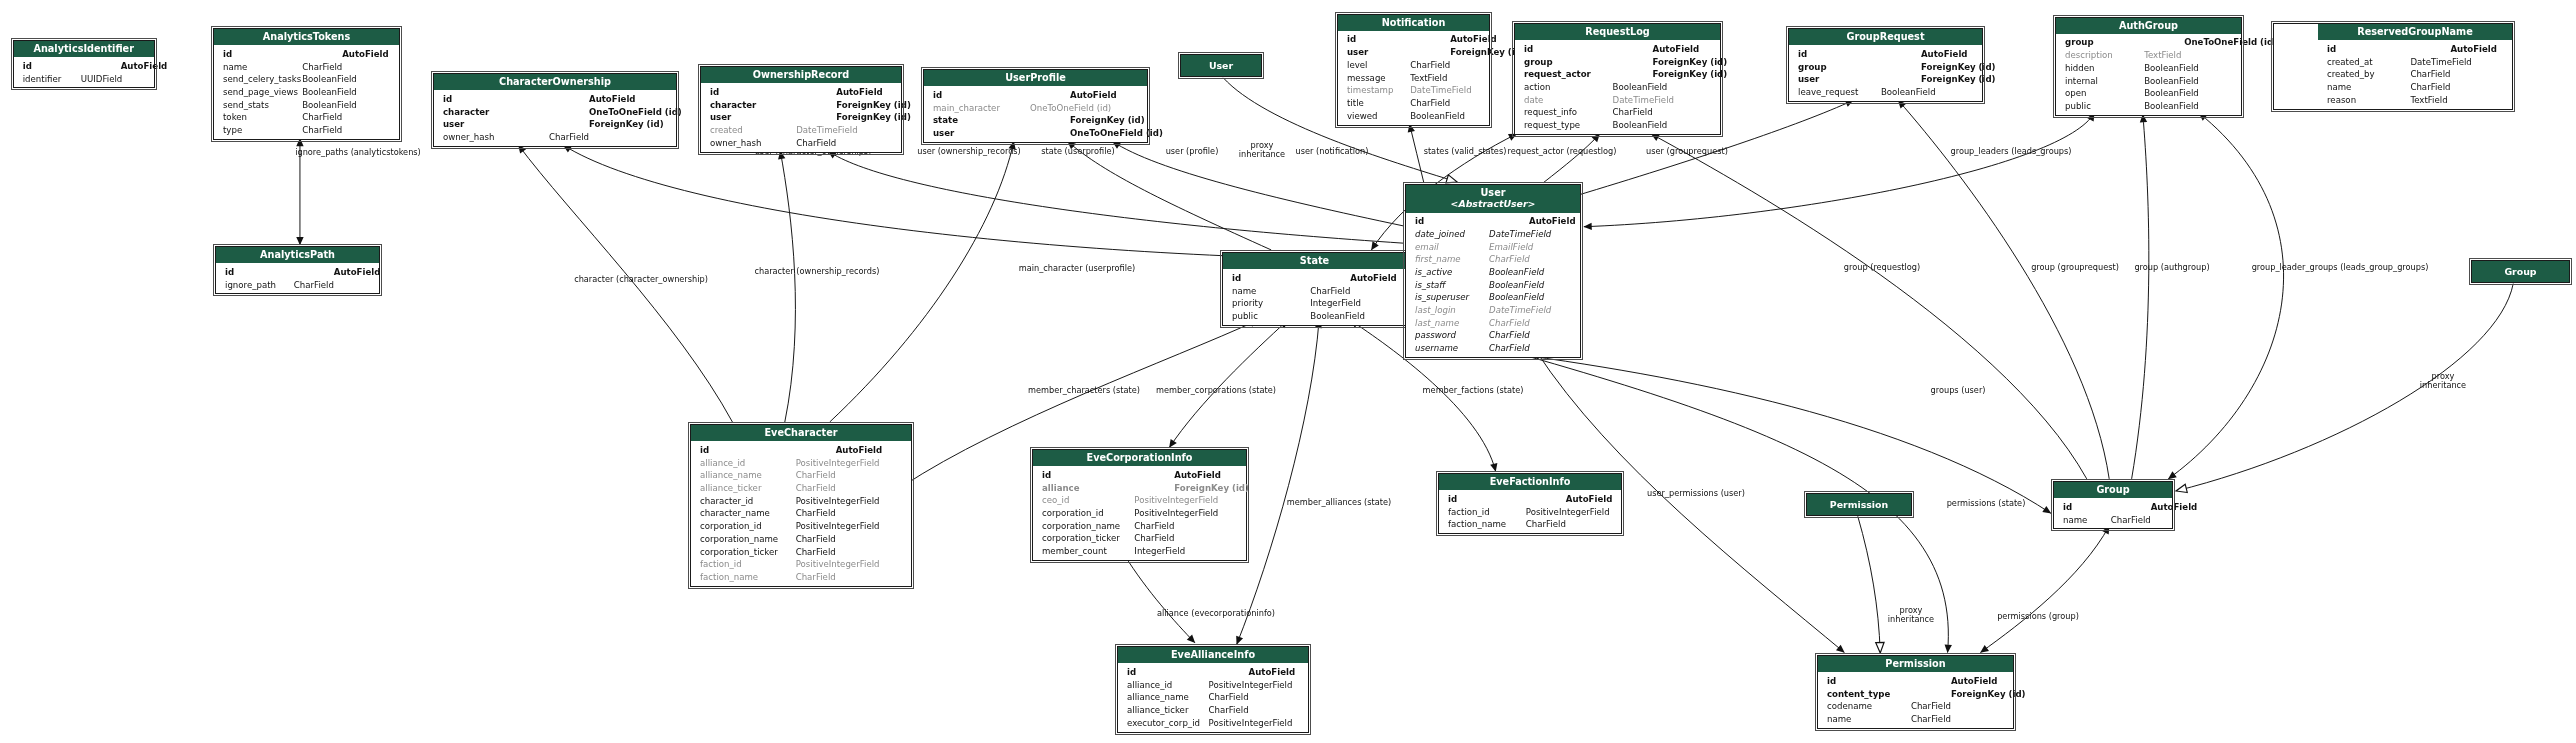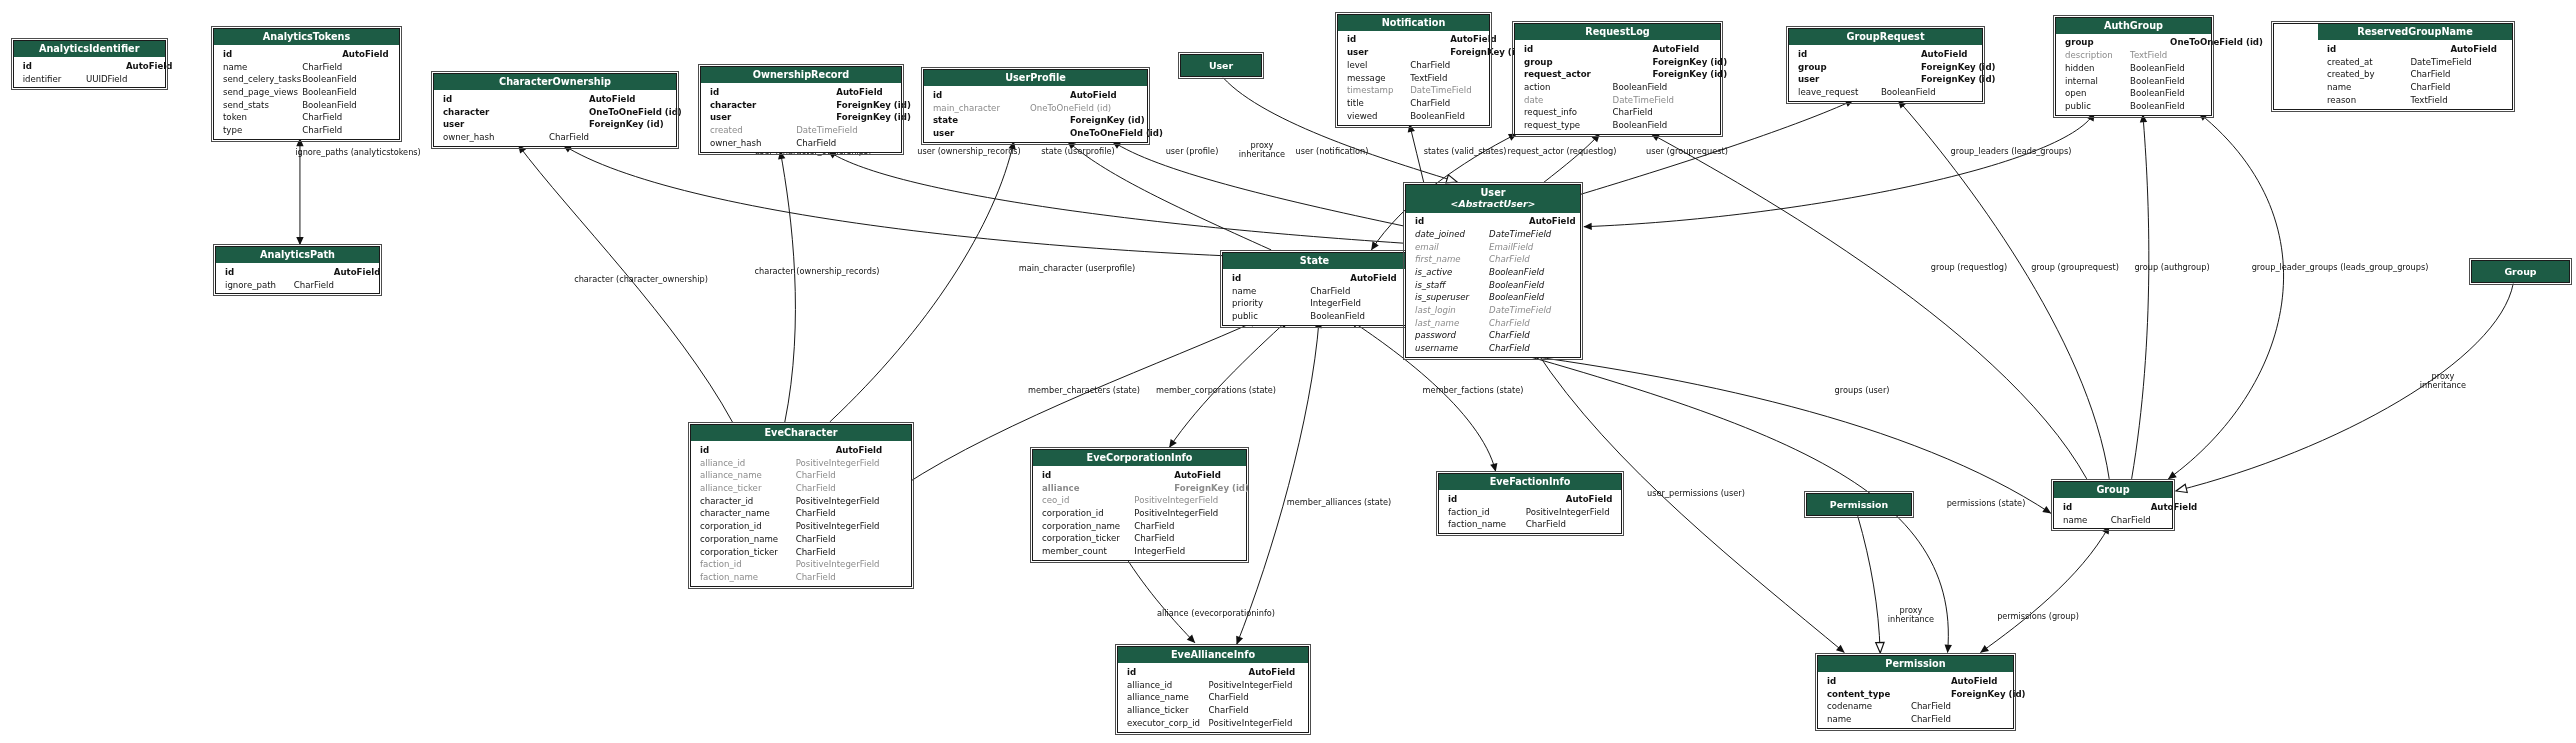--- a/index.html
+++ b/index.html
@@ -65,21 +65,21 @@
         <path d="M1652,861 C1700,740 1752,560 1762,428" fill="none" stroke="#111111" stroke-width="1.3" marker-end="url(#mArrow)" marker-start="url(#mArrow)"></path>
         <path d="M1864,427 C2352,560 2622,642 2602,872" fill="none" stroke="#111111" stroke-width="1.3" marker-end="url(#mArrow)" marker-start="url(#mArrow)"></path>
         <path d="M1992,469 C2252,502 2552,562 2740,686" fill="none" stroke="#111111" stroke-width="1.3" marker-end="url(#mArrow)" marker-start="url(#mArrow)"></path>
         <path d="M2052,469 C2152,622 2332,762 2464,872" fill="none" stroke="#111111" stroke-width="1.3" marker-end="url(#mArrow)" marker-start="url(#mArrow)"></path>
         <path d="M1502,742 C1532,790 1570,832 1596,859" fill="none" stroke="#111111" stroke-width="1.3" marker-end="url(#mArrow)"></path>
         <path d="M2482,690 C2500,752 2510,812 2512,872" fill="none" stroke="#111111" stroke-width="1.3" marker-end="url(#mOpen)"></path>
         <path d="M2818,703 C2780,772 2702,832 2646,872" fill="none" stroke="#111111" stroke-width="1.3" marker-end="url(#mArrow)" marker-start="url(#mArrow)"></path>
       </g>
   </svg>
   <div id="nodes">
-      <div class="tbl" style="left: 12.7px; top: 40px; width: 153px;">
+      <div class="tbl" style="left: 12.7px; top: 40px; width: 142px;">
         <div class="tbl-header">
           <div>AnalyticsIdentifier</div>
         </div>
         <div class="tbl-body">
           <div class="frow b">
             <span class="fname">id</span>
             <span class="ftype">AutoField</span>
           </div>
           <div class="frow">
             <span class="fname">identifier</span>
@@ -281,21 +281,21 @@
           <div class="frow b">
             <span class="fname">user</span>
             <span class="ftype">ForeignKey (id)</span>
           </div>
           <div class="frow">
             <span class="fname">leave_request</span>
             <span class="ftype">BooleanField</span>
           </div>
         </div>
       </div>
-      <div class="tbl" style="left: 2055px; top: 16.5px; width: 157px;">
+      <div class="tbl" style="left: 2055px; top: 16.5px; width: 187px;">
         <div class="tbl-header">
           <div>AuthGroup</div>
         </div>
         <div class="tbl-body">
           <div class="frow b">
             <span class="fname">group</span>
             <span class="ftype">OneToOneField (id)</span>
           </div>
           <div class="frow g">
             <span class="fname">description</span>
@@ -618,29 +618,29 @@
       <div class="edge-label" style="left: 1192px; top: 151px;">user (profile)</div>
       <div class="edge-label wrap" style="left: 1262px; top: 150px;">proxy inheritance</div>
       <div class="edge-label" style="left: 1332px; top: 151px;">user (notification)</div>
       <div class="edge-label" style="left: 1465px; top: 151px;">states (valid_states)</div>
       <div class="edge-label" style="left: 1562px; top: 151px;">request_actor (requestlog)</div>
       <div class="edge-label" style="left: 1687px; top: 151px;">user (grouprequest)</div>
       <div class="edge-label" style="left: 2011px; top: 151px;">group_leaders (leads_groups)</div>
       <div class="edge-label" style="left: 1077px; top: 268px;">main_character (userprofile)</div>
       <div class="edge-label" style="left: 641px; top: 279px;">character (character_ownership)</div>
       <div class="edge-label" style="left: 817px; top: 271px;">character (ownership_records)</div>
-      <div class="edge-label" style="left: 1969px; top: 267px;">group (requestlog)</div>
+      <div class="edge-label" style="left: 1882px; top: 267px;">group (requestlog)</div>
       <div class="edge-label" style="left: 2075px; top: 267px;">group (grouprequest)</div>
       <div class="edge-label" style="left: 2172px; top: 267px;">group (authgroup)</div>
       <div class="edge-label" style="left: 2340px; top: 267px;">group_leader_groups (leads_group_groups)</div>
       <div class="edge-label wrap" style="left: 2443px; top: 381px;">proxy inheritance</div>
       <div class="edge-label" style="left: 1084px; top: 390px;">member_characters (state)</div>
       <div class="edge-label" style="left: 1216px; top: 390px;">member_corporations (state)</div>
       <div class="edge-label" style="left: 1473px; top: 390px;">member_factions (state)</div>
-      <div class="edge-label" style="left: 1862px; top: 390px;">groups (user)</div>
+      <div class="edge-label" style="left: 1958px; top: 390px;">groups (user)</div>
       <div class="edge-label" style="left: 1339px; top: 502px;">member_alliances (state)</div>
       <div class="edge-label" style="left: 1696px; top: 493px;">user_permissions (user)</div>
       <div class="edge-label" style="left: 1986px; top: 503px;">permissions (state)</div>
       <div class="edge-label" style="left: 1216px; top: 613px;">alliance (evecorporationinfo)</div>
       <div class="edge-label wrap" style="left: 1911px; top: 615px;">proxy inheritance</div>
       <div class="edge-label" style="left: 2038px; top: 616px;">permissions (group)</div>
     </div>
 </div>
 
 

